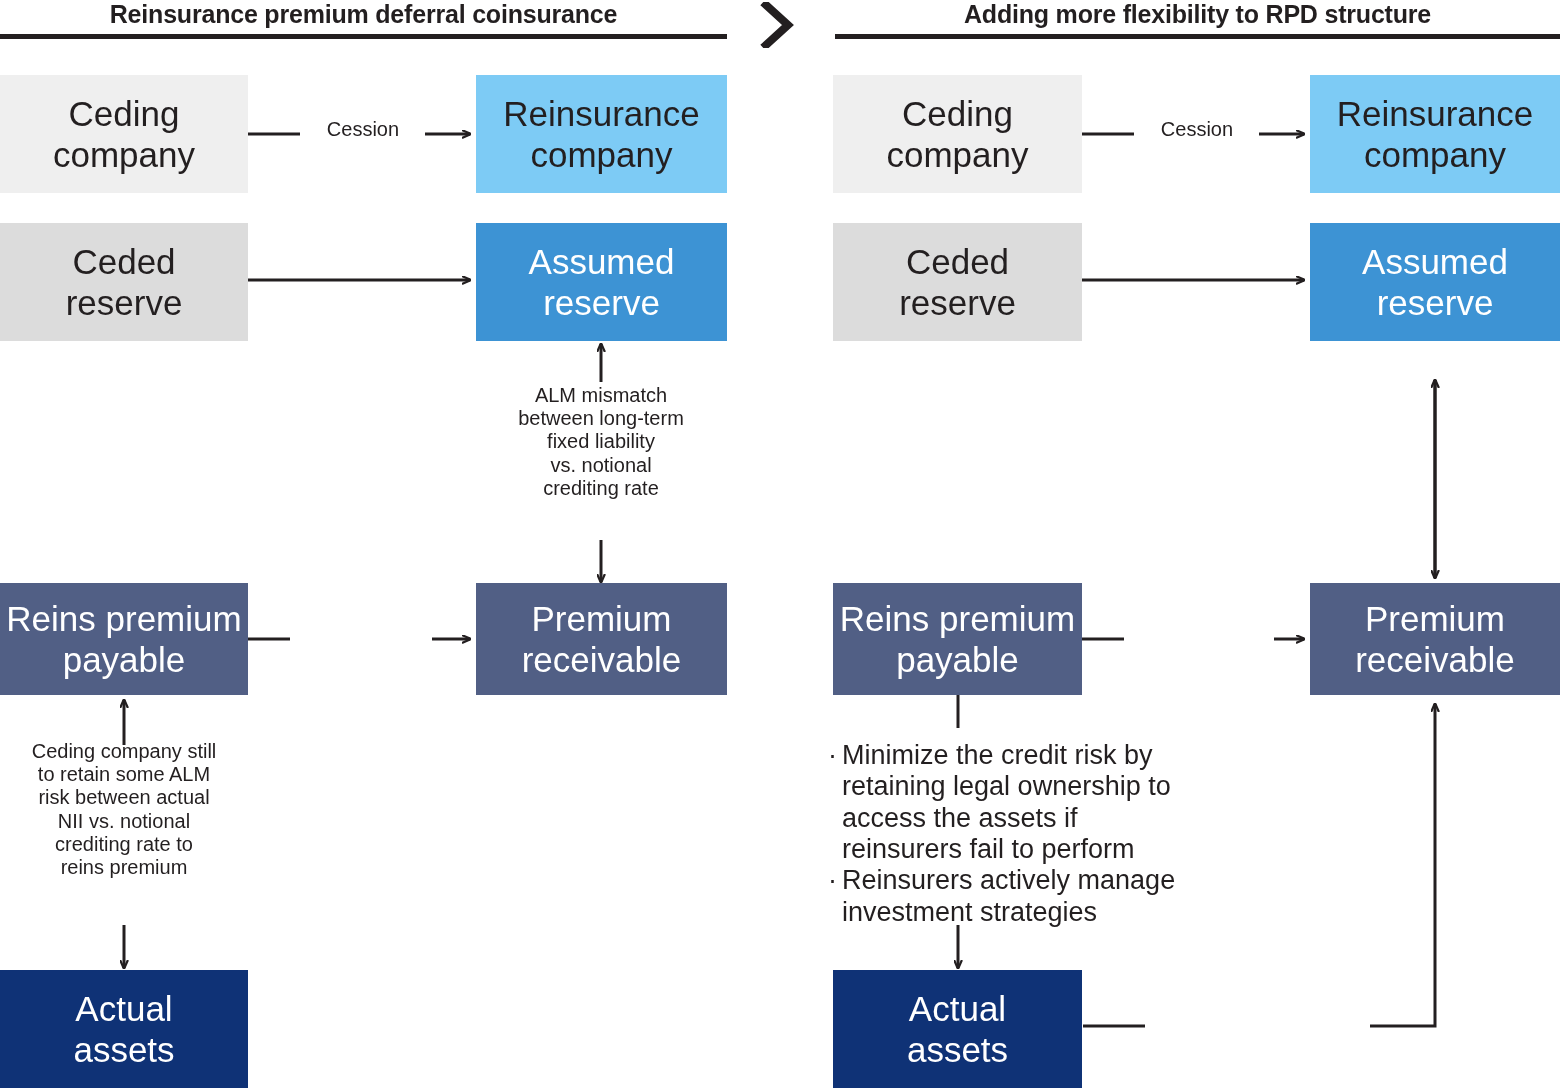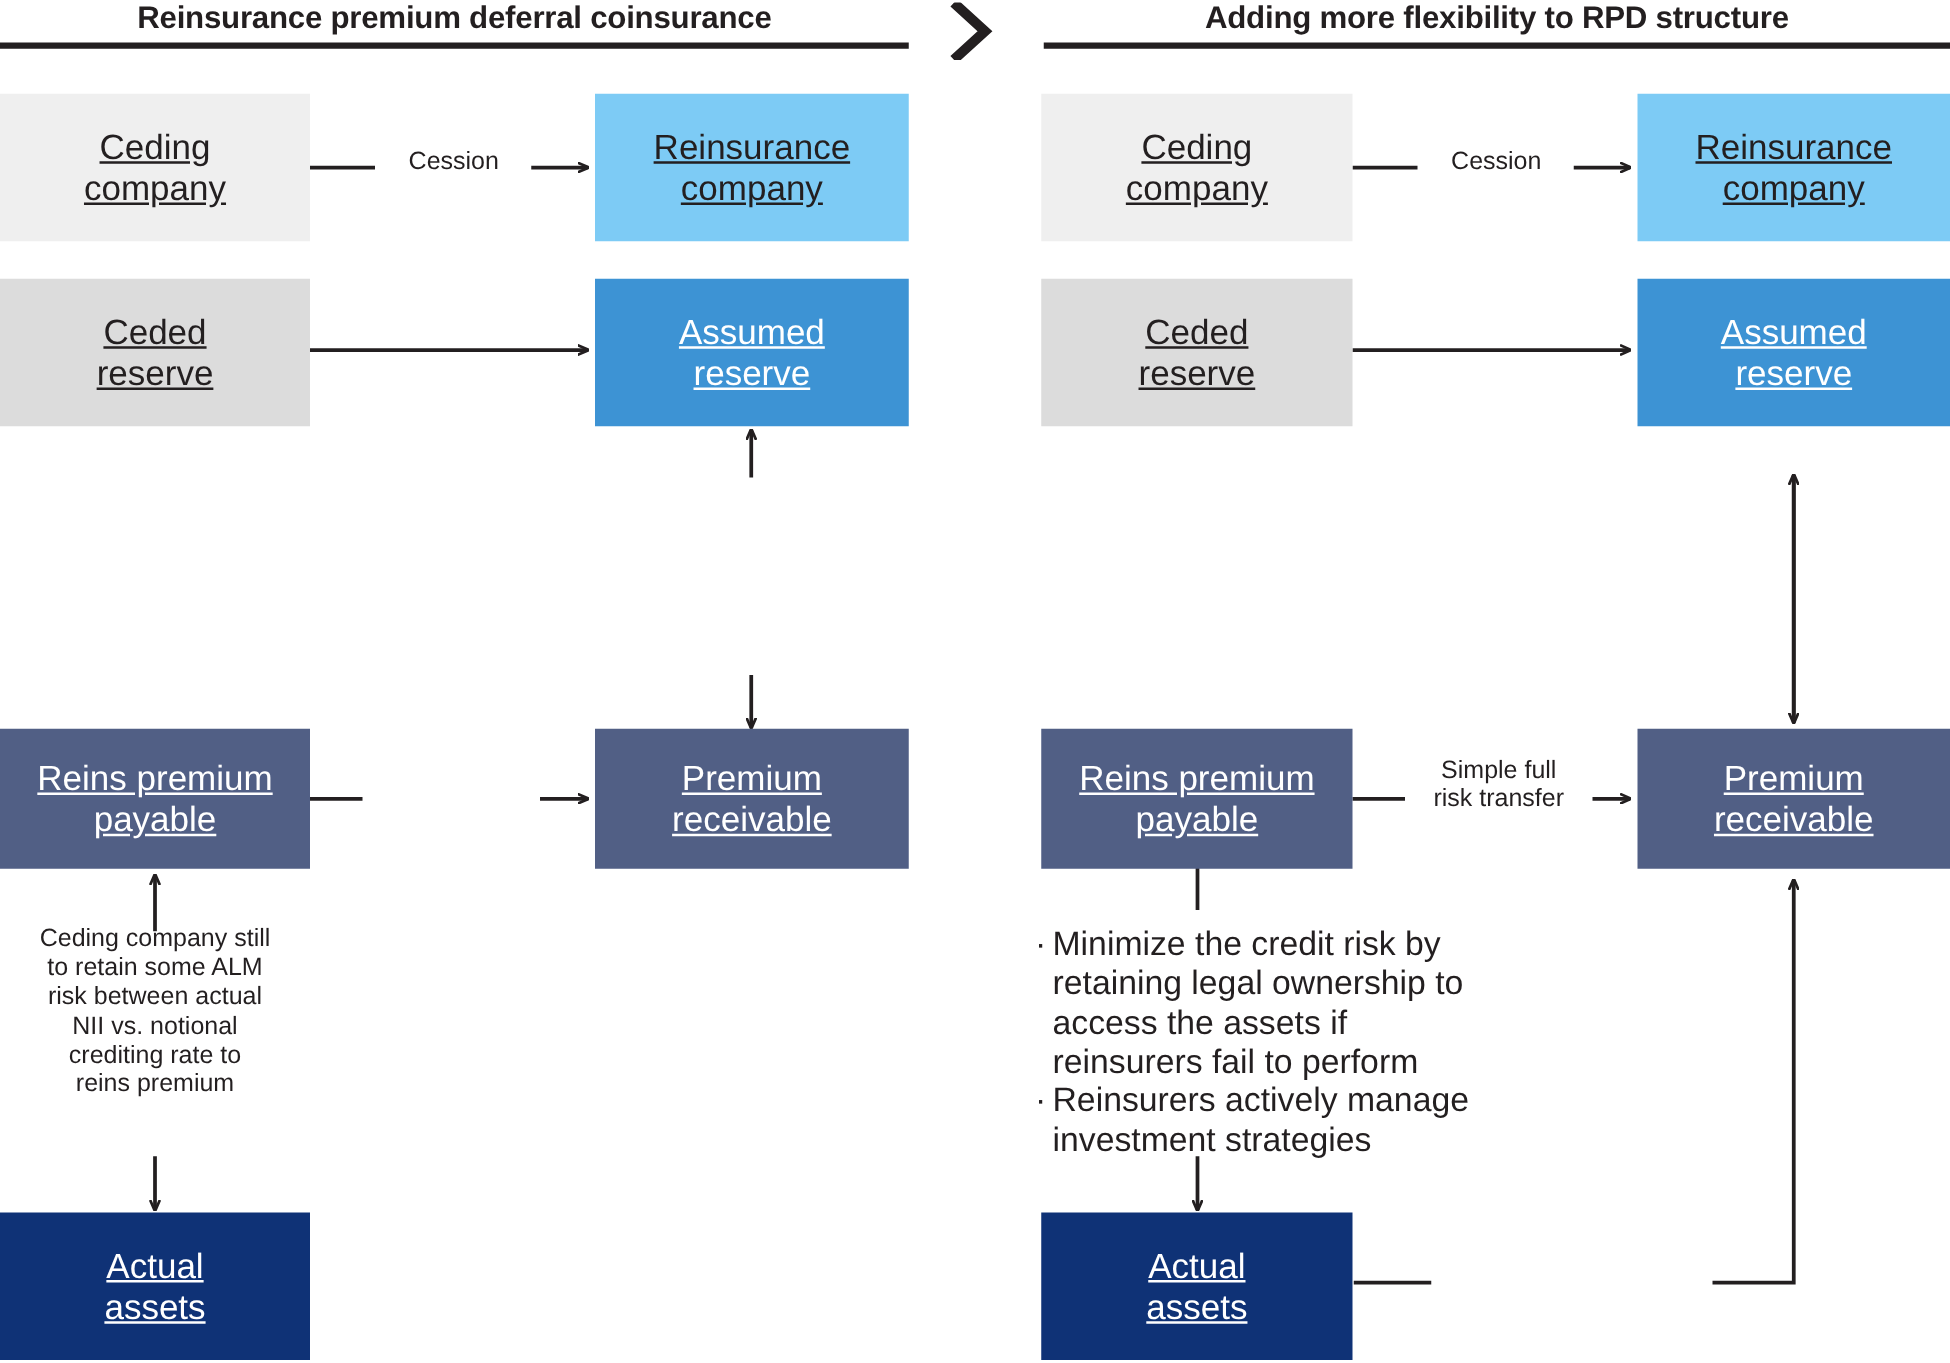--- a/index.html
+++ b/index.html
@@ -37,22 +37,21 @@
   .chevron {
     position: absolute;
   }
   .box {
     position: absolute;
     display: flex;
     align-items: center;
     justify-content: center;
     text-align: center;
     line-height: 1.18;
-    font-size: 28px;
-    text-decoration: underline;
+    font-size: 35px;
   }
   .box span { display: block; }
   .lbl {
     position: absolute;
     text-align: center;
     font-size: 20px;
     line-height: 1.16;
     color: #231f20;
     white-space: pre-line;
   }
@@ -165,20 +164,21 @@
   <div class="box" style="left:476px; top:583px; width:251px; height:112px; background:#515f85; color:#ffffff;">
     <span>Premium<br>receivable</span>
   </div>
 
   <div class="box" style="left:0px; top:970px; width:248px; height:118px; background:#0f3276; color:#ffffff;">
     <span>Actual<br>assets</span>
   </div>
 
   <div class="lbl" style="left:300px; top:118px; width:126px;">Cession</div>
 
+  <div class="lbl" style="left:455px; top:384px; width:292px;">ALM mismatch<br>between long-term<br>fixed liability<br>vs. notional<br>crediting rate</div>
 
 
   <div class="lbl" style="left:-4px; top:740px; width:256px;">Ceding company still<br>to retain some ALM<br>risk between actual<br>NII vs. notional<br>crediting rate to<br>reins premium</div>
 
   <div class="box" style="left:833px; top:75px; width:249px; height:118px; background:#efefef; color:#231f20;">
     <span>Ceding<br>company</span>
   </div>
 
   <div class="box" style="left:1310px; top:75px; width:250px; height:118px; background:#7dcbf5; color:#231f20;">
     <span>Reinsurance<br>company</span>
@@ -199,21 +199,20 @@
   <div class="box" style="left:1310px; top:583px; width:250px; height:112px; background:#515f85; color:#ffffff;">
     <span>Premium<br>receivable</span>
   </div>
 
   <div class="box" style="left:833px; top:970px; width:249px; height:118px; background:#0f3276; color:#ffffff;">
     <span>Actual<br>assets</span>
   </div>
 
   <div class="lbl" style="left:1134px; top:118px; width:126px;">Cession</div>
 
-  <div class="lbl" style="left:1120px; top:605px; width:158px;">Simple full<br>risk transfer</div>
 
 
   <div class="bullets" style="left:828px; top:740px; width:350px;">
     <div class="bullet-row">
       <span class="dot">·</span>
       <span class="btext">Minimize the credit risk by retaining legal ownership to access the assets if reinsurers fail to perform</span>
     </div>
     <div class="bullet-row">
       <span class="dot">·</span>
       <span class="btext">Reinsurers actively manage investment strategies</span>

